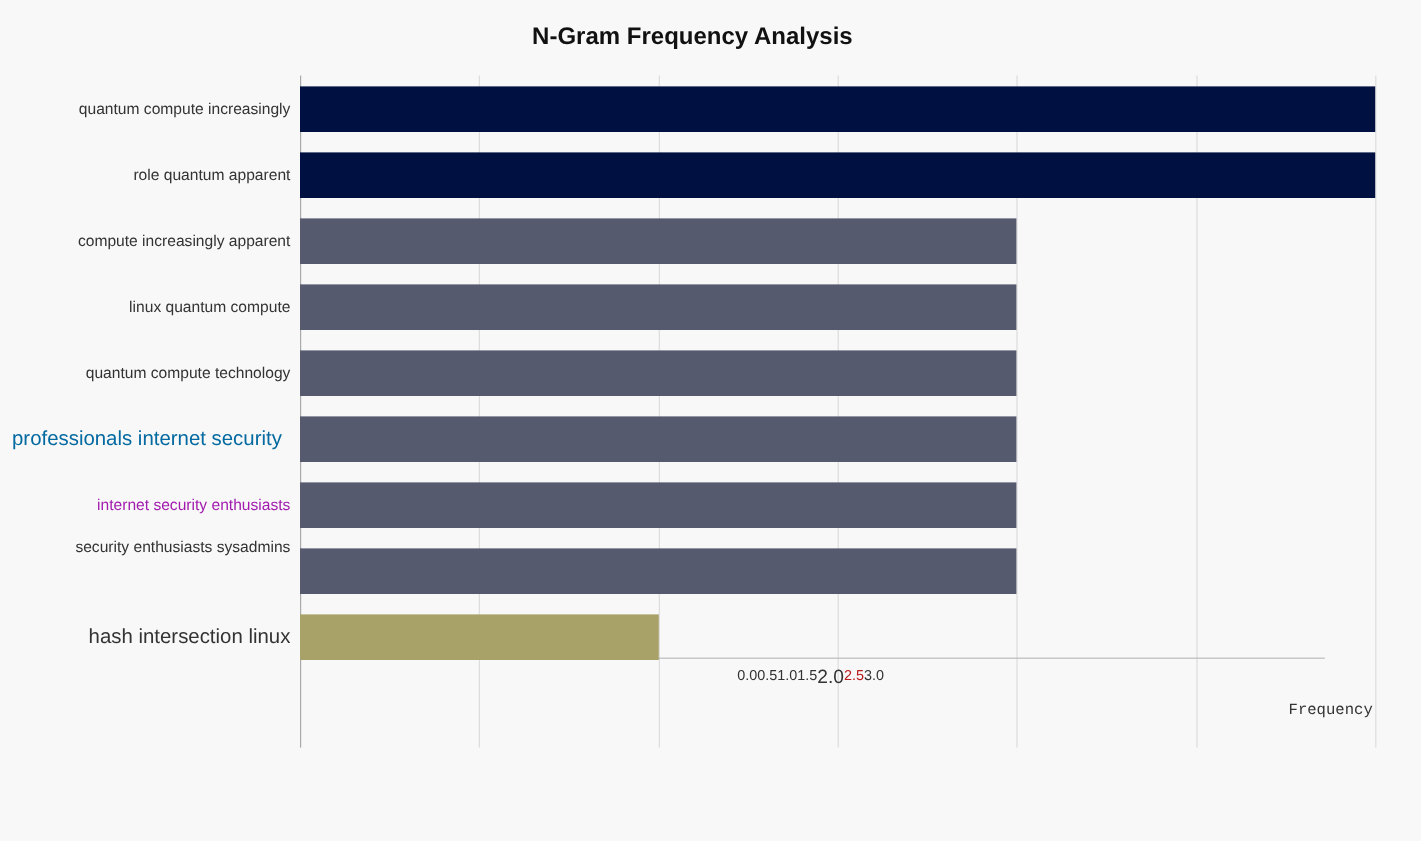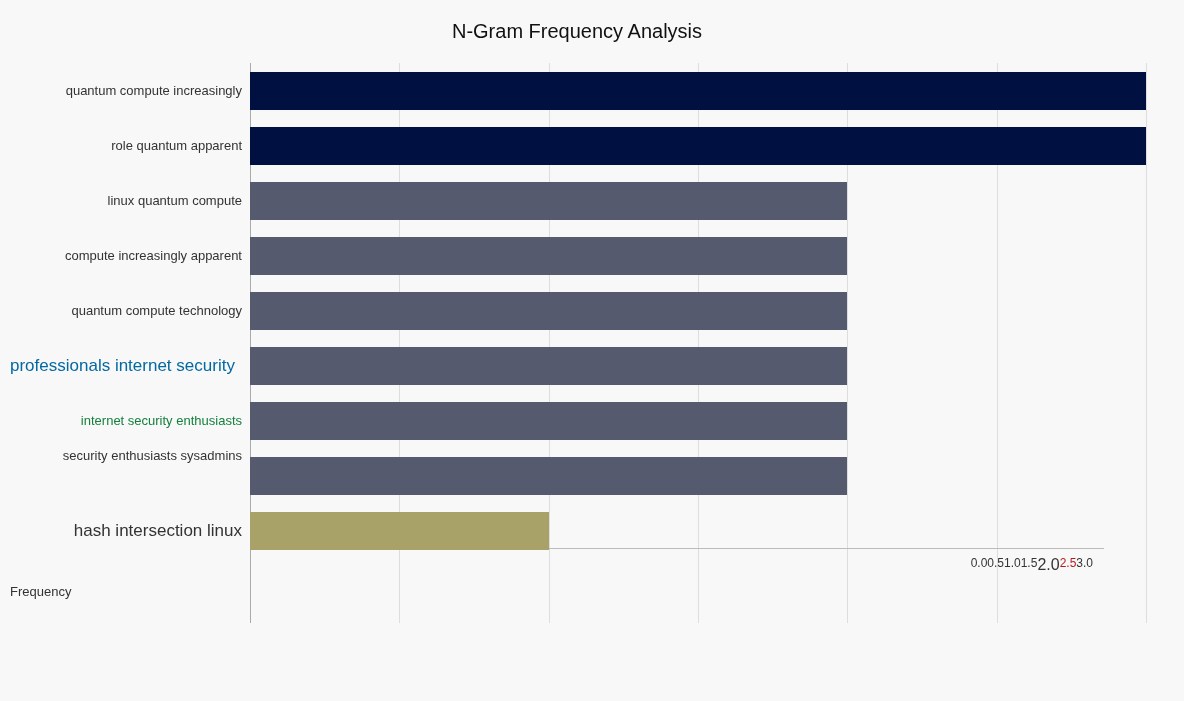--- a/index.html
+++ b/index.html
@@ -15,21 +15,21 @@
     .chart-container {
       width: 1184px;
       height: 701px;
       background: #f8f8f8;
       position: relative;
       padding: 20px 40px 80px 10px;
     }
     .chart-title {
       text-align: center;
       font-size: 20px;
-      font-weight: normal;
+      font-weight: bold;
       margin-bottom: 20px;
       color: #111;
     }
   </style>
 </head>
 <body>
 
 <div class="chart-container">
   <div class="chart-title">N-Gram Frequency Analysis</div>
 
@@ -50,45 +50,45 @@
               <div style="width: 896px; height: 38px; position: relative; z-index: 1; background: rgb(0, 16, 64);"></div>
             </div>
           </div>
           <div style="display: flex; align-items: center; height: 55px; position: relative;">
             <div style="width: 240px; text-align: right; padding-right: 8px; font-size: 13px; color: rgb(51, 51, 51); flex-shrink: 0;">role quantum apparent</div>
             <div style="position: relative; width: 896px; height: 100%; display: flex; align-items: center;">
               <div style="width: 896px; height: 38px; position: relative; z-index: 1; background: rgb(0, 16, 64);"></div>
             </div>
           </div>
           <div style="display: flex; align-items: center; height: 55px; position: relative;">
-            <div style="width: 240px; text-align: right; padding-right: 8px; font-size: 13px; color: rgb(51, 51, 51); flex-shrink: 0;">linux quantum compute</div>
+            <div style="width: 240px; text-align: right; padding-right: 8px; font-size: 13px; color: rgb(51, 51, 51); flex-shrink: 0;">compute increasingly apparent</div>
             <div style="position: relative; width: 896px; height: 100%; display: flex; align-items: center;">
               <div style="width: 597.333px; height: 38px; position: relative; z-index: 1; background: rgb(85, 90, 110);"></div>
             </div>
           </div>
           <div style="display: flex; align-items: center; height: 55px; position: relative;">
-            <div style="width: 240px; text-align: right; padding-right: 8px; font-size: 13px; color: rgb(51, 51, 51); flex-shrink: 0;">compute increasingly apparent</div>
+            <div style="width: 240px; text-align: right; padding-right: 8px; font-size: 13px; color: rgb(51, 51, 51); flex-shrink: 0;">linux quantum compute</div>
             <div style="position: relative; width: 896px; height: 100%; display: flex; align-items: center;">
               <div style="width: 597.333px; height: 38px; position: relative; z-index: 1; background: rgb(85, 90, 110);"></div>
             </div>
           </div>
           <div style="display: flex; align-items: center; height: 55px; position: relative;">
             <div style="width: 240px; text-align: right; padding-right: 8px; font-size: 13px; color: rgb(51, 51, 51); flex-shrink: 0;">quantum compute technology</div>
             <div style="position: relative; width: 896px; height: 100%; display: flex; align-items: center;">
               <div style="width: 597.333px; height: 38px; position: relative; z-index: 1; background: rgb(85, 90, 110);"></div>
             </div>
           </div>
           <div style="display: flex; align-items: center; height: 55px; position: relative;">
             <div style="width: 240px; padding-right: 8px; font-size: 17px; color: #0369a1; flex-shrink: 0;">professionals internet security</div>
             <div style="position: relative; width: 896px; height: 100%; display: flex; align-items: center;">
               <div style="width: 597.333px; height: 38px; position: relative; z-index: 1; background: rgb(85, 90, 110);"></div>
             </div>
           </div>
           <div style="display: flex; align-items: center; height: 55px; position: relative;">
-            <div style="width: 240px; text-align: right; padding-right: 8px; font-size: 13px; color: #15803d; flex-shrink: 0;">internet security enthusiasts</div>
+            <div style="width: 240px; text-align: right; padding-right: 8px; font-size: 13px; color: #a21caf; flex-shrink: 0;">internet security enthusiasts</div>
             <div style="position: relative; width: 896px; height: 100%; display: flex; align-items: center;">
               <div style="width: 597.333px; height: 38px; position: relative; z-index: 1; background: rgb(85, 90, 110);"></div>
             </div>
           </div>
           <div style="display: flex; height: 55px; position: relative;">
             <div style="width: 240px; text-align: right; padding-right: 8px; font-size: 13px; color: rgb(51, 51, 51); flex-shrink: 0;">security enthusiasts sysadmins</div>
             <div style="position: relative; width: 896px; height: 100%; display: flex; align-items: center;">
               <div style="width: 597.333px; height: 38px; position: relative; z-index: 1; background: rgb(85, 90, 110);"></div>
             </div>
           </div>
@@ -96,25 +96,25 @@
             <div style="width: 240px; text-align: right; padding-right: 8px; font-size: 17px; color: rgb(51, 51, 51); flex-shrink: 0;">hash intersection linux</div>
             <div style="position: relative; width: 896px; height: 100%; display: flex; align-items: center;">
               <div style="width: 298.667px; height: 38px; position: relative; z-index: 1; background: rgb(168, 161, 104);"></div>
             </div>
           </div>
         </div>
     </div>
 
     <div style="position: absolute; bottom: 55px; left: 248px; right: 40px; height: 1px; background: #bbb;"></div>
 
-    <div style="position: absolute; bottom: 30px; left: 248px; right: 51px; display: flex; justify-content: flex-end;">
+    <div style="position: absolute; bottom: 30px; left: 248px; right: 51px; display: flex; justify-content: center;">
     <span style="font-size: 12px; color: rgb(51, 51, 51); text-align: center;">0.0</span>
         <span style="font-size: 12px; color: rgb(51, 51, 51); text-align: center;">0.5</span>
         <span style="font-size: 12px; color: rgb(51, 51, 51); text-align: center;">1.0</span>
         <span style="font-size: 12px; color: rgb(51, 51, 51); text-align: center;">1.5</span>
         <span style="font-size: 16px; color: rgb(51, 51, 51); text-align: center;">2.0</span>
         <span style="font-size: 12px; color: #b91c1c; text-align: center;">2.5</span>
         <span style="font-size: 12px; color: rgb(51, 51, 51); text-align: center;">3.0</span>
       </div>
 
-    <div style="position: absolute; bottom: 5px; left: 0; right: 0; text-align: left; font-size: 13px; color: #333;">Frequency</div>
+    <div style="position: absolute; bottom: 5px; left: 0; right: 0; text-align: right; font-size: 13px; color: #333; font-family: Liberation Mono, monospace;">Frequency</div>
   </div>
 </div>
 
 </body></html>

